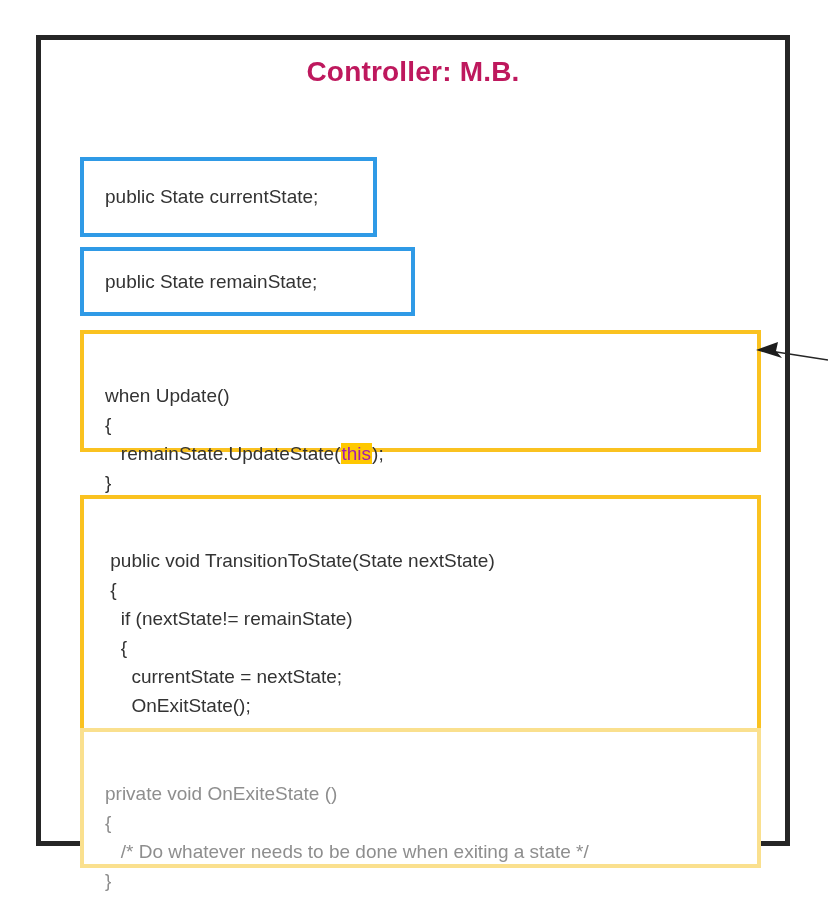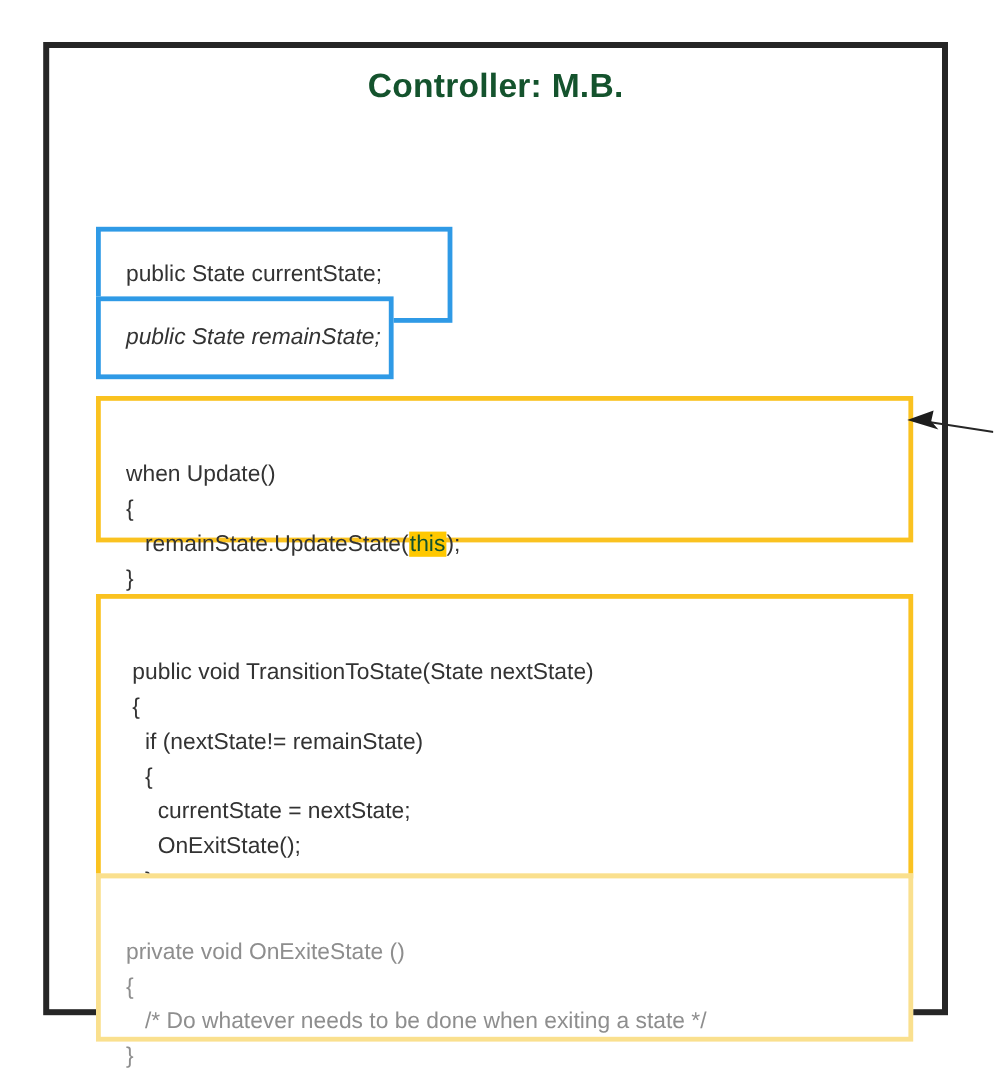--- a/index.html
+++ b/index.html
@@ -34,21 +34,21 @@
   }
 
   .class-title {
     position: absolute;
     left: 0;
     top: 16px;
     width: 100%;
     text-align: center;
     font-size: 28px;
     font-weight: bold;
-    color: #14532d;
+    color: #be185d;
     letter-spacing: 0.2px;
   }
 
   
   .member-box {
     position: absolute;
     box-sizing: border-box;
     background: #ffffff;
     white-space: pre;
   }
@@ -83,27 +83,27 @@
   .method-box.faded {
     border: 4px solid #fae08e;
   }
   .method-box.faded .code {
     color: #8e8e8e;
   }
 
   
   .kw-highlight {
     background: #ffc800;
-    color: #14532d;
+    color: #a21caf;
     padding: 0 1px;
   }
 
   
-  #box-current-state { left: 39px; top: 117px; width: 297px; height: 80px; margin-top: 32px; }
-  #box-remain-state  { left: 39px; top: 207px; width: 248px; height: 69px; font-style: italic; }
+  #box-current-state { left: 39px; top: 117px; width: 297px; height: 80px; }
+  #box-remain-state  { left: 39px; top: 207px; width: 335px; height: 69px; }
   #box-update        { left: 39px; top: 290px; width: 681px; height: 122px; }
   #box-transition    { left: 39px; top: 432px; width: 681px; height: 237px; margin-top: 23px; }
   #box-on-exit       { left: 39px; top: 688px; width: 681px; height: 140px; }
 
   
   .relation-arrow {
     position: absolute;
     left: 752px;
     top: 330px;
     width: 76px;

